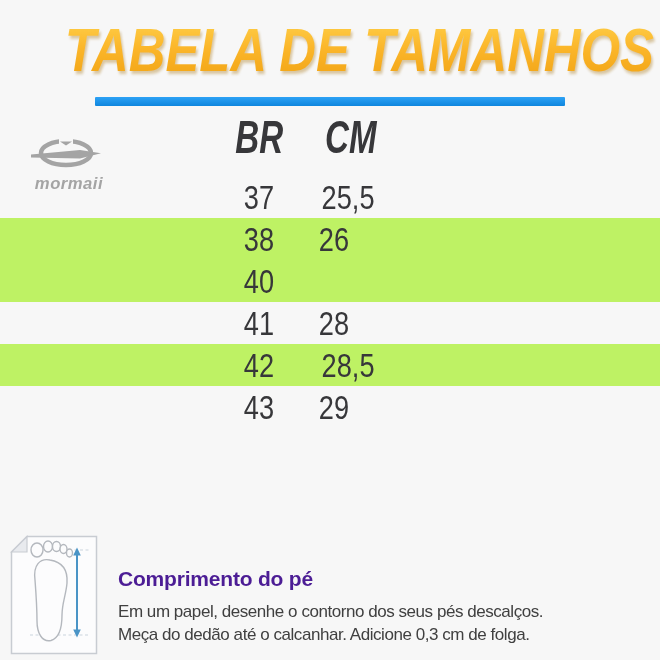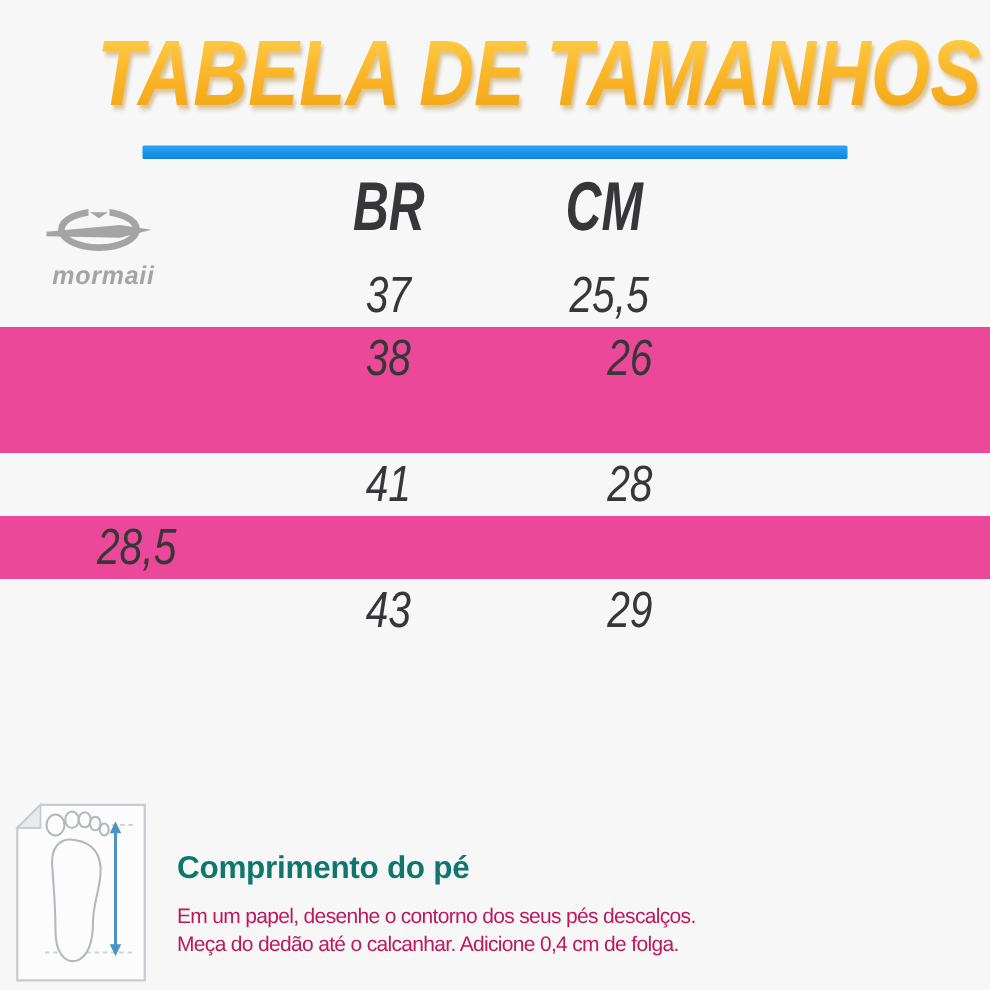--- a/index.html
+++ b/index.html
@@ -43,49 +43,49 @@
   .logo svg { display: block; width: 78px; height: 34px; margin: 0 auto; }
   .logo-text {
     font-size: 17px; font-weight: bold; font-style: italic;
     color: #a4a4a4; letter-spacing: 0.5px; margin-top: 2px;
     transform: scaleX(0.98);
   }
 
   
   .cols { display: flex; }
   .c1 { width: 112px; margin-left: 203px; text-align: center; }
-  .c2 { width: 124px; text-align: right; }
+  .c2 { width: 124px; text-align: left; }
 
   .thead { position: absolute; top: 110px; left: 0; width: 660px; height: 54px; align-items: center; }
   .hcell span {
     display: inline-block;
     font-size: 46px; font-weight: bold; font-style: italic;
     color: #37373a;
     transform: scaleX(0.72);
     transform-origin: center;
   }
 
-  .tbody { position: absolute; top: 176px; left: 0; width: 660px; font-style: italic; }
+  .tbody { position: absolute; top: 176px; left: 0; width: 660px; }
   .row { height: 42px; align-items: center; }
-  .row.alt { background: #ec4899; }
+  .row.alt { background: #bef264; }
   .num {
     display: inline-block;
     font-size: 34px; font-weight: 400;
     color: #37373a;
     transform: scaleX(0.8);
     transform-origin: center;
   }
 
   
   .footer { position: absolute; left: 10px; top: 535px; display: flex; }
   .footer-icon svg { display: block; width: 88px; height: 120px; }
   .footer-text { margin-left: 20px; padding-top: 32px; }
-  .footer-heading { font-size: 21px; font-weight: bold; color: #0f766e; letter-spacing: -0.2px; }
+  .footer-heading { font-size: 21px; font-weight: bold; color: #4c1d95; letter-spacing: -0.2px; }
   .footer-body { margin-top: 10px; }
-  .footer-line { font-size: 14px; color: #be185d; line-height: 1.33; letter-spacing: -0.45px; }
+  .footer-line { font-size: 17px; color: #404040; line-height: 1.33; letter-spacing: -0.45px; }
 </style>
 </head>
 <body>
 
 <div class="page">
 
   <h1 class="title"><span class="title-inner">TABELA DE TAMANHOS</span></h1>
 
   <div class="divider"></div>
 
@@ -107,26 +107,28 @@
     <div class="tbody" id="tbody">
         <div class="row cols">
           <div class="c1"><span class="num">37</span></div>
           <div class="c2"><span class="num">25,5</span></div>
         </div>
         <div class="row cols alt">
           <div class="c1"><span class="num">38</span></div>
           <div class="c2"><span class="num">26</span></div>
         </div>
         <div class="row cols alt">
+          <div class="c1"><span class="num">40</span></div>
         </div>
         <div class="row cols">
           <div class="c1"><span class="num">41</span></div>
           <div class="c2"><span class="num">28</span></div>
         </div>
         <div class="row cols alt">
+          <div class="c1"><span class="num">42</span></div>
           <div class="c2"><span class="num">28,5</span></div>
         </div>
         <div class="row cols">
           <div class="c1"><span class="num">43</span></div>
           <div class="c2"><span class="num">29</span></div>
         </div>
       </div>
   </div>
 
   <div class="footer">
@@ -148,18 +150,18 @@
 
         <line x1="67" y1="19" x2="67" y2="96" stroke="#4a94c6" stroke-width="2"></line>
         <path d="M67 12.5 L63.2 20.5 L70.8 20.5 Z" fill="#4a94c6"></path>
         <path d="M67 102.5 L63.2 94.5 L70.8 94.5 Z" fill="#4a94c6"></path>
       </svg>
     </div>
     <div class="footer-text">
       <div class="footer-heading">Comprimento do pé</div>
       <div class="footer-body">
         <div class="footer-line">Em um papel, desenhe o contorno dos seus pés descalços.</div>
-        <div class="footer-line">Meça do dedão até o calcanhar. Adicione 0,4 cm de folga.</div>
+        <div class="footer-line">Meça do dedão até o calcanhar. Adicione 0,3 cm de folga.</div>
       </div>
     </div>
   </div>
 
 </div>
 
 </body></html>

